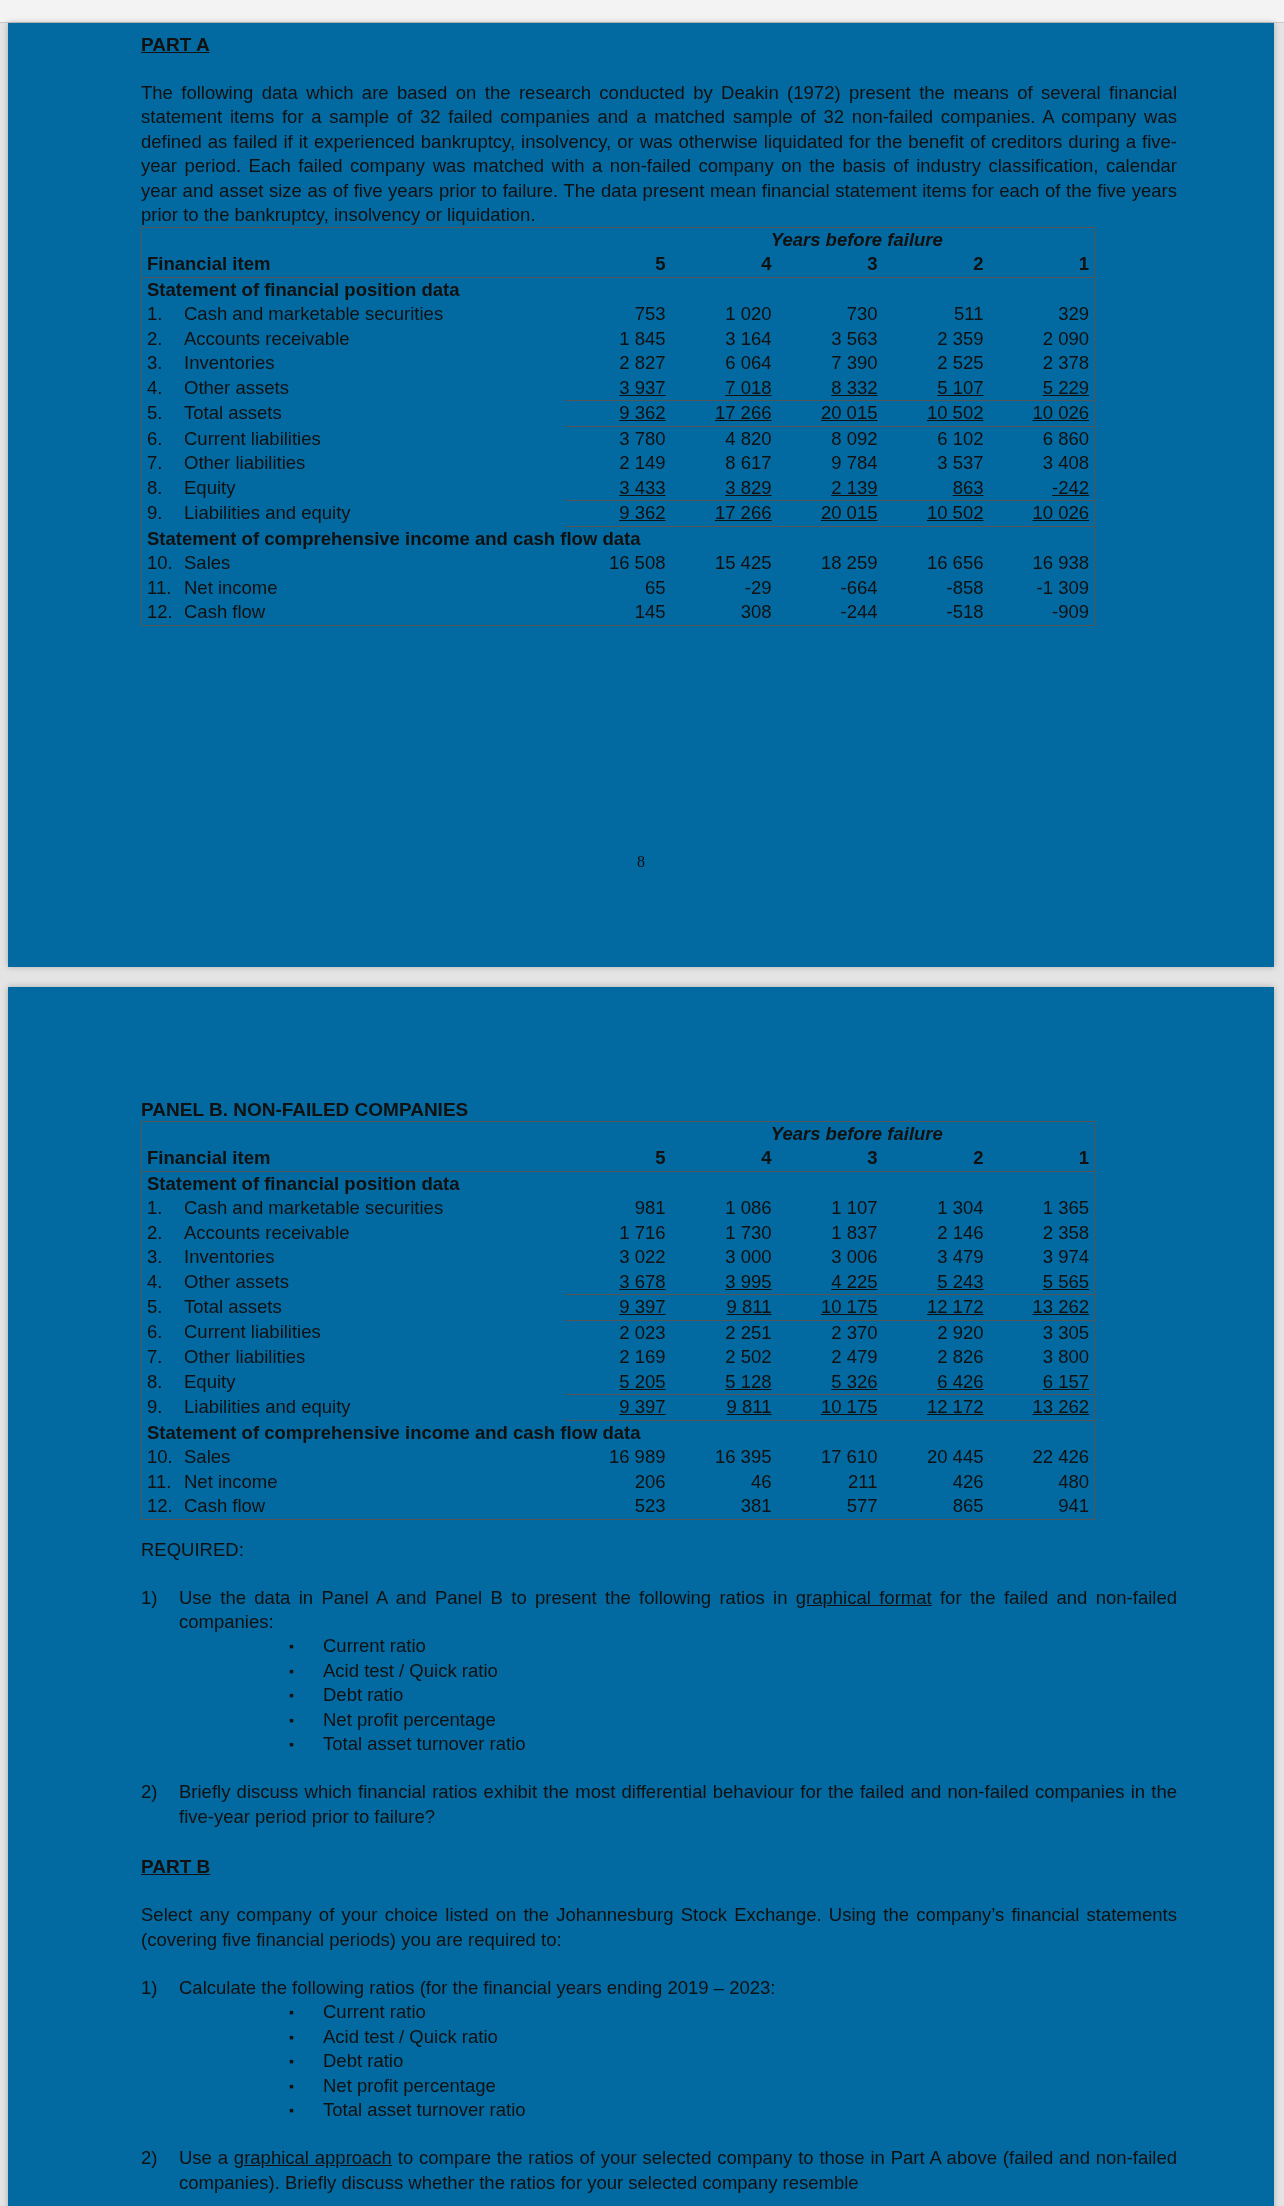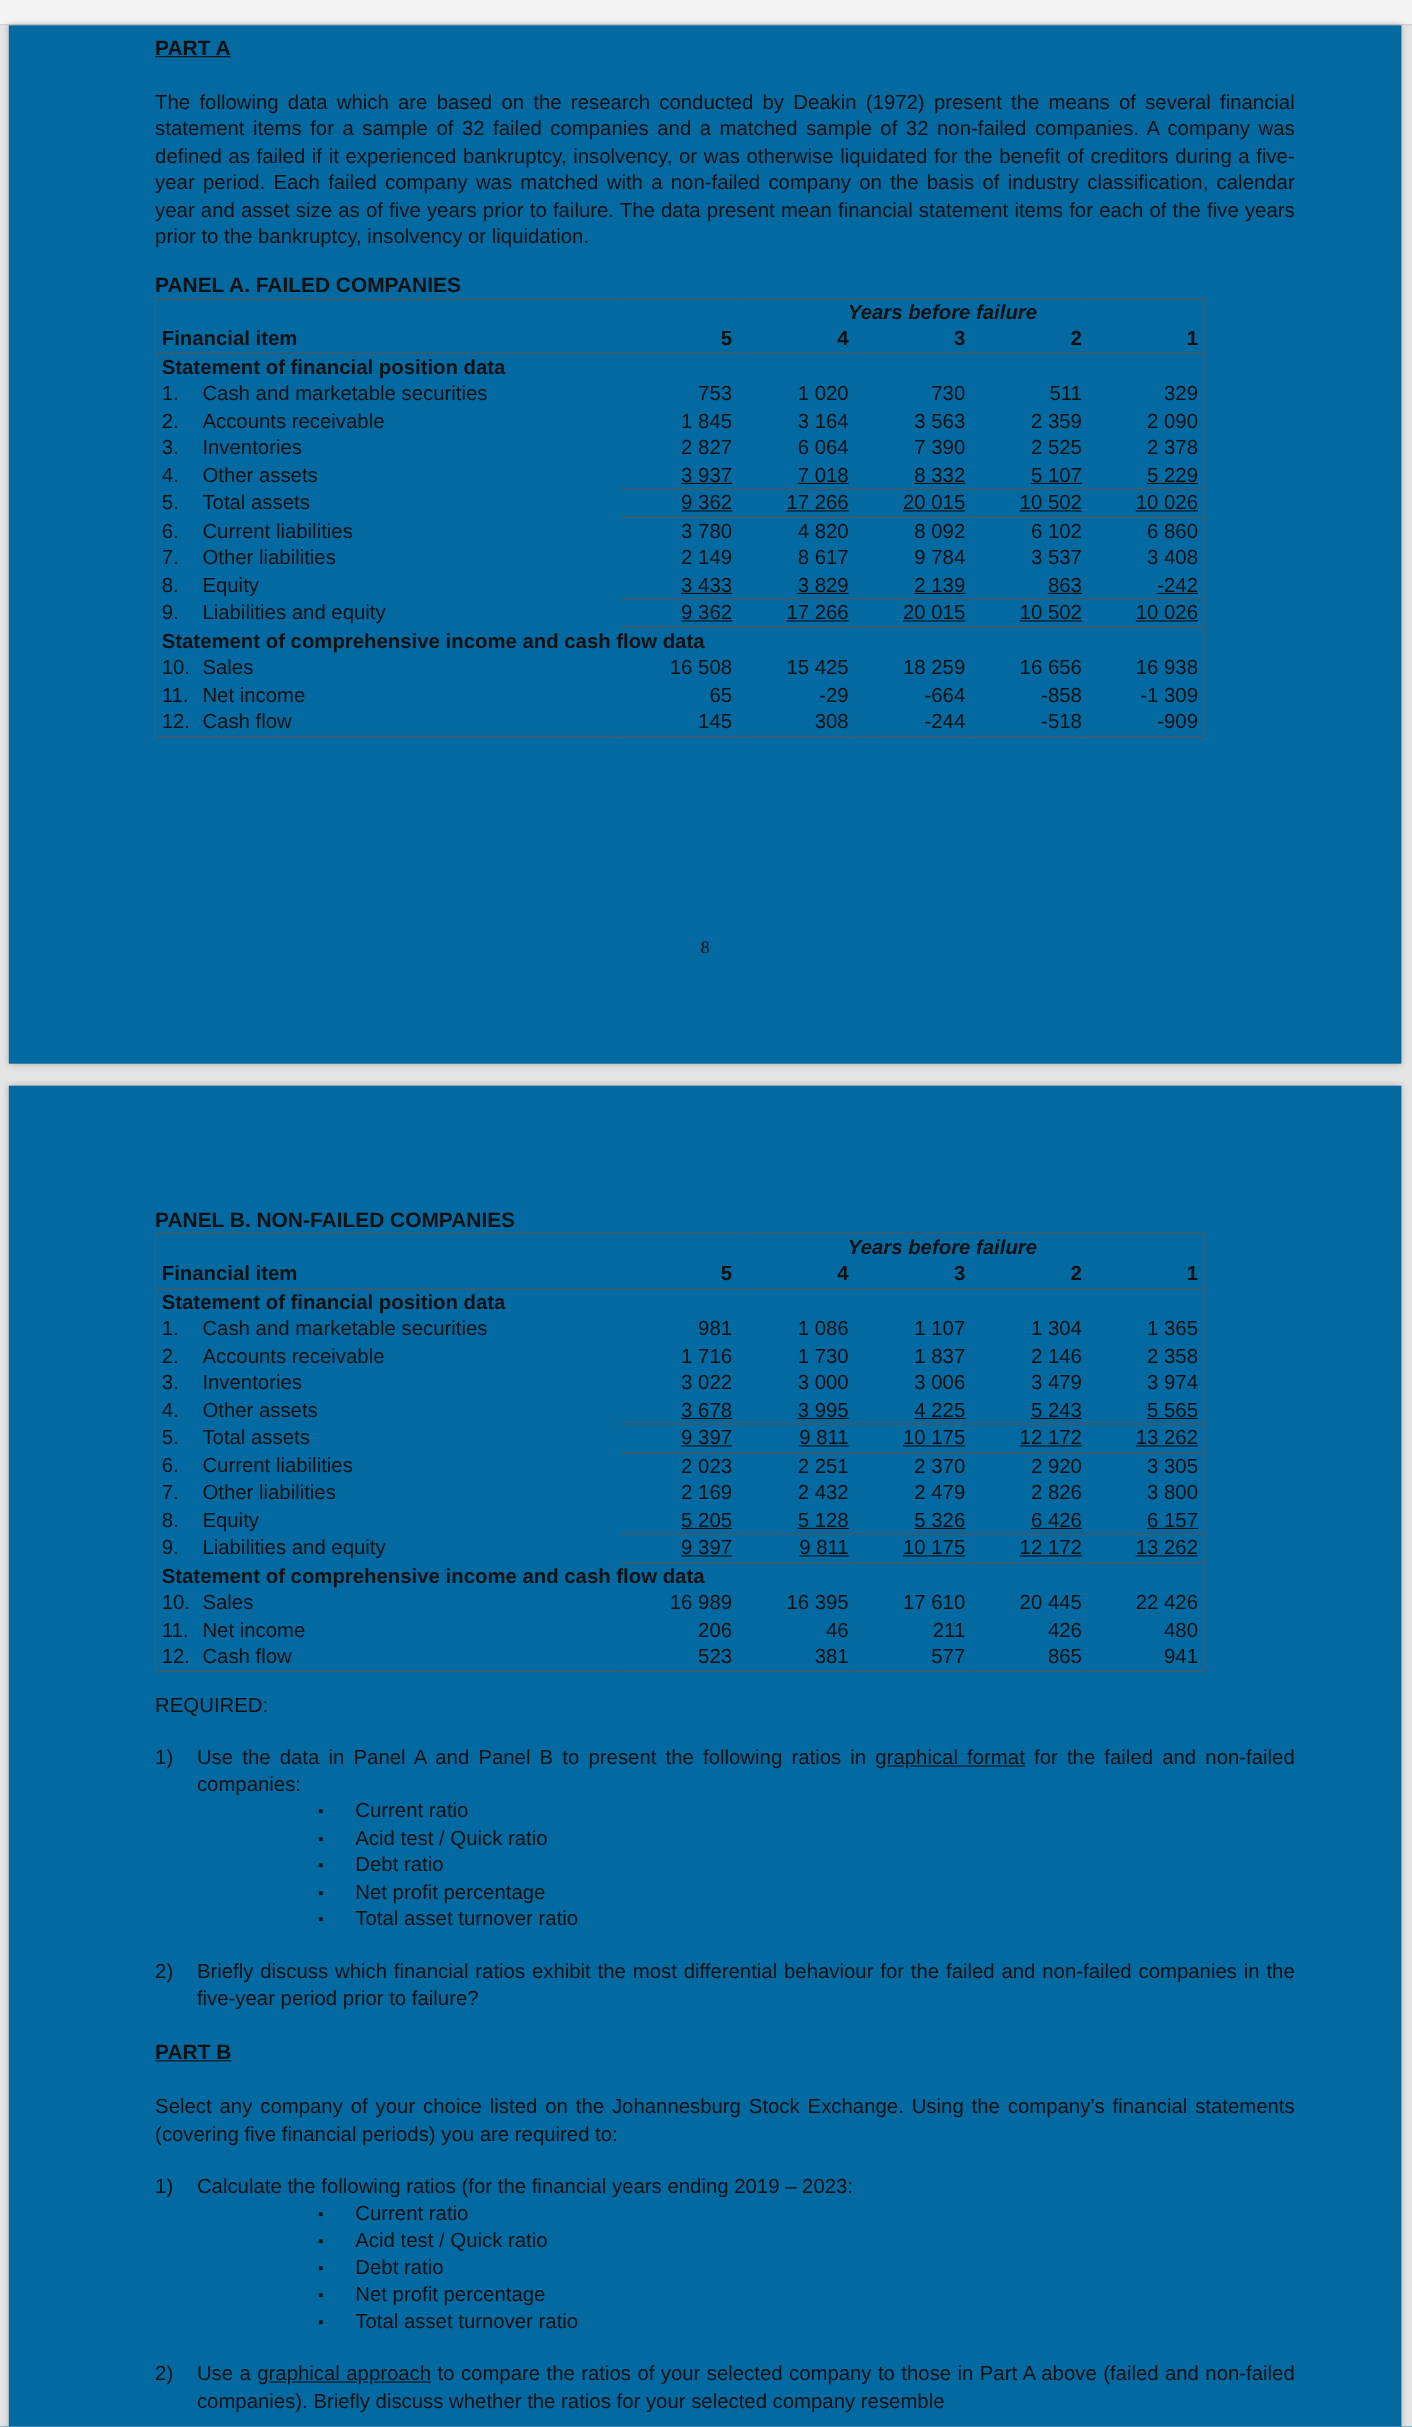--- a/index.html
+++ b/index.html
@@ -48,21 +48,20 @@
 </style>
 </head>
 <body>
 
 <div class="topbar"></div>
 
 <div class="page" id="page1">
   <div class="content" style="top:10px;">
     <p class="part-heading">PART A</p>
     <p class="para" style="margin-top:24px;">The following data which are based on the research conducted by Deakin (1972) present the means of several financial statement items for a sample of 32 failed companies and a matched sample of 32 non-failed companies. A company was defined as failed if it experienced bankruptcy, insolvency, or was otherwise liquidated for the benefit of creditors during a five-year period.  Each failed company was matched with a non-failed company on the basis of industry classification, calendar year and asset size as of five years prior to failure. The data present mean financial statement items for each of the five years prior to the bankruptcy, insolvency or liquidation.</p>
-    <p class="panel-title" style="margin-top:22px;">PANEL A. FAILED COMPANIES</p>
     <table class="fin" id="tableA">
         <colgroup>
           <col class="c-label">
           <col class="c-num">
           <col class="c-num">
           <col class="c-num">
           <col class="c-num">
           <col class="c-num">
         </colgroup>
         <tbody>
@@ -258,21 +257,21 @@
             <td><span class="idx">6.</span><span>Current liabilities</span></td>
             <td class="num">2 023</td>
             <td class="num">2 251</td>
             <td class="num">2 370</td>
             <td class="num">2 920</td>
             <td class="num">3 305</td>
           </tr>
           <tr class="">
             <td><span class="idx">7.</span><span>Other liabilities</span></td>
             <td class="num">2 169</td>
-            <td class="num">2 432</td>
+            <td class="num">2 502</td>
             <td class="num">2 479</td>
             <td class="num">2 826</td>
             <td class="num">3 800</td>
           </tr>
           <tr class="rule-below">
             <td><span class="idx">8.</span><span>Equity</span></td>
             <td class="num">5 205</td>
             <td class="num">5 128</td>
             <td class="num">5 326</td>
             <td class="num">6 426</td>

